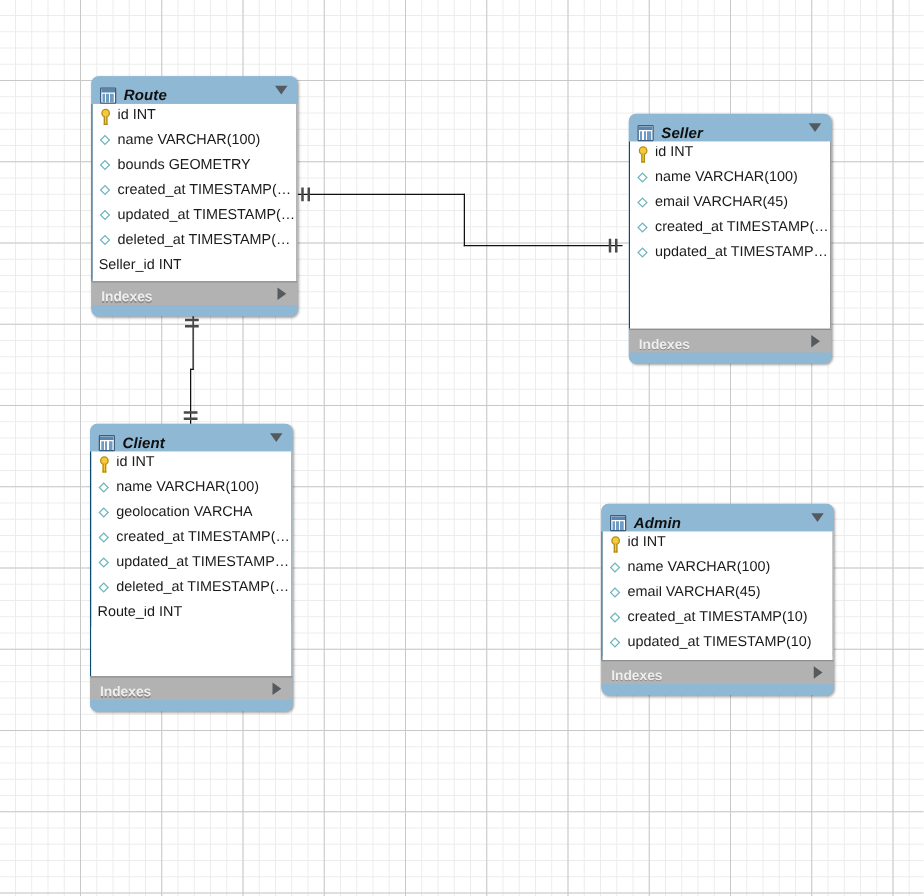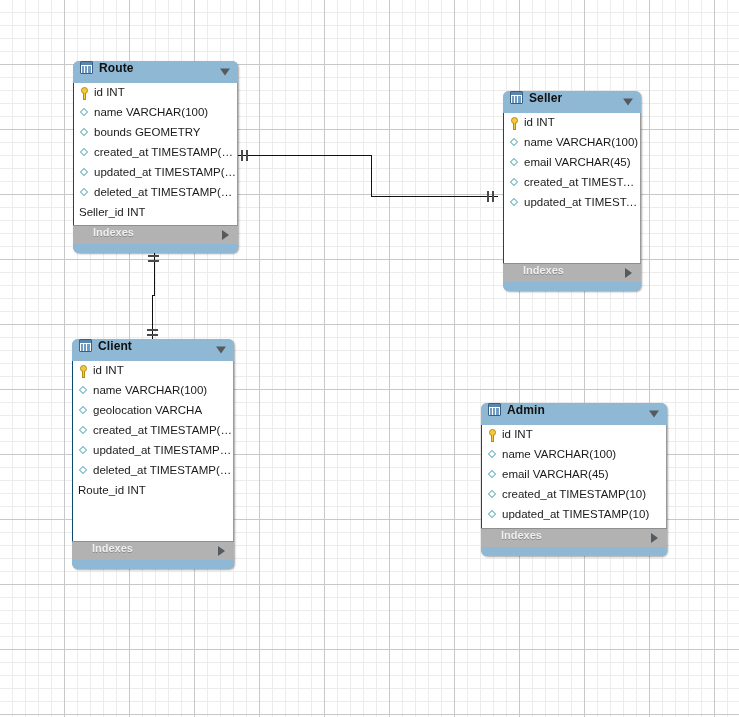--- a/index.html
+++ b/index.html
@@ -37,24 +37,25 @@
     border-radius: 6px;
     background: #8fb8d4;
     box-shadow: 1px 1px 2px rgba(0,0,0,0.35);
     overflow: hidden;
   }
 
   .entity-header {
     height: 22px;
     background: #8fb8d4;
     display: flex;
-    align-items: flex-start;
+    align-items: flex-end;
     padding: 0 6px 0 7px;
     box-sizing: border-box;
     position: relative;
+    font-style: italic;
   }
 
   .tbl-icon {
     width: 13px;
     height: 13px;
     box-sizing: border-box;
     border: 1px solid #3b5d80;
     background: #ffffff;
     margin-right: 6px;
     flex: 0 0 auto;
@@ -182,22 +183,22 @@
 
   .entity-spacer {
     background: #ffffff;
   }
 
   .entity-indexes {
     height: 19px;
     background: #b2b2b2;
     border-top: 1px solid #8e8e8e;
     display: flex;
-    align-items: flex-start;
-    padding-left: 20px;
+    align-items: flex-end;
+    padding-left: 8px;
     box-sizing: border-box;
     position: relative;
   }
   .indexes-label {
     font-size: 11px;
     font-weight: bold;
     color: #efefef;
     text-shadow: 0 1px 0 rgba(0,0,0,0.22);
   }
   .caret-right {
@@ -293,21 +294,21 @@
       </div>
       <div class="entity-spacer" style="height:2px;"></div>
     </div>
     <div class="entity-indexes">
       <span class="indexes-label">Indexes</span>
       <span class="caret-right"></span>
     </div>
     <div class="entity-foot"></div>
   </div>
 
-  <div class="entity" style="left:503px; top:91px; width:138px;">
+  <div class="entity" style="left:503px; top:91px; width:162px;">
     <div class="entity-header">
       <span class="tbl-icon"></span>
       <span class="entity-title">Seller</span>
       <span class="caret-down"></span>
     </div>
     <div class="entity-body">
       <div class="field-row">
         <span class="icon-key"></span>
         <span class="field-label">id INT</span>
       </div>

